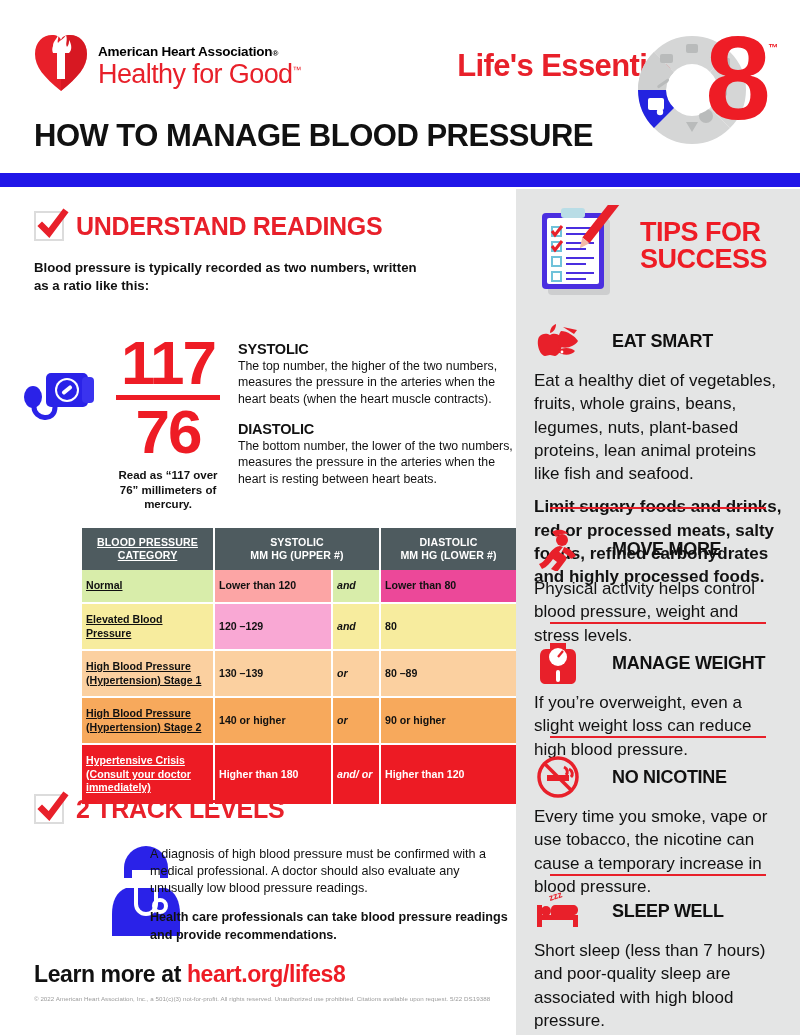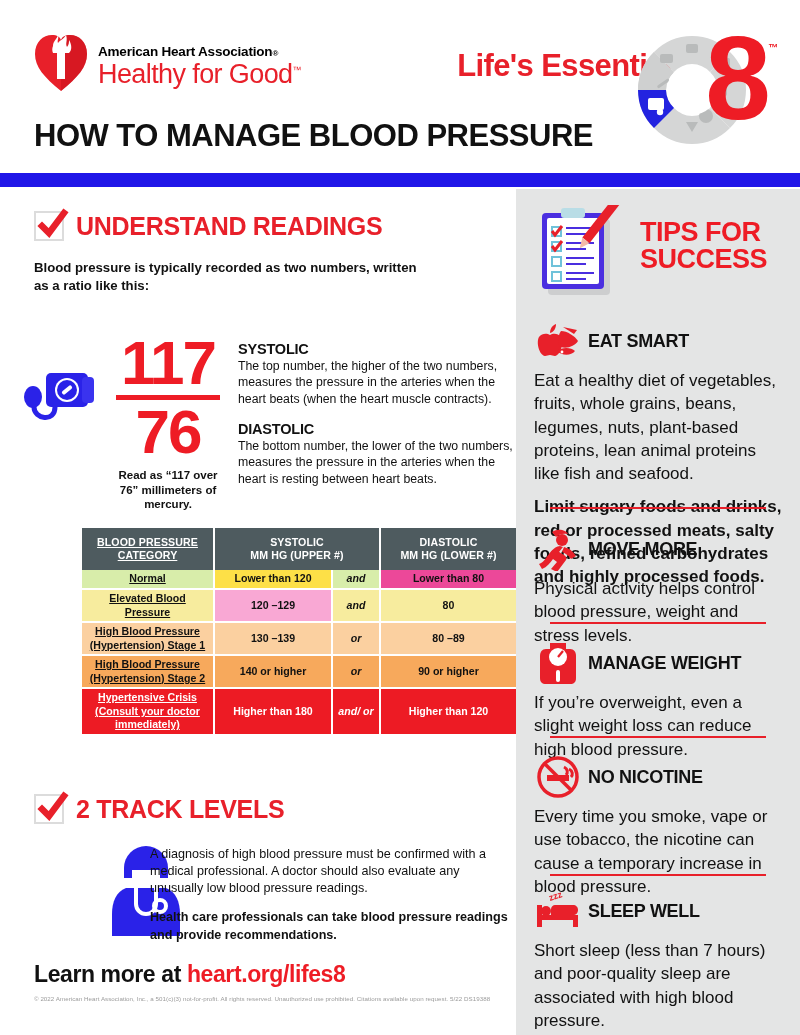--- a/index.html
+++ b/index.html
@@ -78,22 +78,22 @@
 
   
   .bp-table { position:absolute; left: 82px; top: 339px; width: 434px; border-collapse:collapse; }
   .bp-table th {
     background:#4e5b5f; color:#fff; font-size: 10.6px; font-weight:700;
     padding: 8px 4px; text-align:center; line-height:1.25; letter-spacing:0.1px;
     border-right: 2px solid #fff;
   }
   .bp-table th:last-child { border-right:none; }
   .bp-table td {
-    font-size: 10.6px; font-weight:700; color:#111; text-align:center;
-    padding: 2px 4px; line-height:1.28; border-right:2px solid #fff; border-bottom:2px solid #fff;
+    font-size: 10.6px; font-weight:700; color:#111; text-align:left;
+    padding: 9px 4px; line-height:1.28; border-right:2px solid #fff; border-bottom:2px solid #fff;
   }
   .bp-table td:last-child { border-right:none; }
   .bp-table td.conj { font-style: italic; font-weight:700; }
   .col-cat { width: 132px; text-decoration: underline; }
   .col-sys { width: 118px; }
   .col-conj { width: 48px; }
   .col-dia { width: 136px; }
   tr.crisis td { color:#fff; }
 
   
@@ -116,21 +116,21 @@
 
   
   .tips-head { position:absolute; left: 18px; top: 14px; width: 250px; height: 96px; }
   .clipboard { position:absolute; left: 0px; top: 2px; }
   .tips-title {
     position:absolute; left: 106px; top: 16px; width: 150px;
     font-size: 27px; font-weight:800; color:#ee1c25; line-height:1.0; letter-spacing:-0.5px;
   }
 
   .tip { position:absolute; left: 18px; width: 250px; }
-  .tip-header { display:flex; align-items:center; height: 44px; }
+  .tip-header { display:flex; align-items:center; height: 44px; gap: 24px; }
   .tip-icon { width: 48px; flex:none; display:flex; align-items:center; justify-content:center;}
   .tip-name { margin-left: 6px; font-size: 18px; font-weight: 800; color:#111; letter-spacing:-0.3px;}
   .tip-body { font-size: 17px; color:#111; line-height:1.37; margin-top: 6px; }
   .tip-body.p2 { margin-top: 10px; font-weight: bold; }
   .tip-rule { position:absolute; left: 34px; width: 216px; height: 2px; background:#e8202a; }
 </style>
 </head>
 <body>
 
 <div class="page">
@@ -253,21 +253,21 @@
           </tr>
         </thead>
         <tbody>
 
           <tr>
             <td class="col-cat" style="background-color: rgb(216, 237, 170);">
               <div>Normal</div>
               <div></div>
               <div></div>
             </td>
-            <td class="col-sys" style="background-color: #fde047;">Lower than 120</td>
+            <td class="col-sys" style="background-color: #fca5a5;">Lower than 120</td>
             <td class="col-conj conj" style="background-color: rgb(216, 237, 170);">and</td>
             <td class="col-dia" style="background-color: #ec4899;">Lower than 80</td>
           </tr>
 
           <tr>
             <td class="col-cat" style="background-color: rgb(247, 236, 158);">
               <div>Elevated Blood Pressure</div>
               <div></div>
               <div></div>
             </td>

